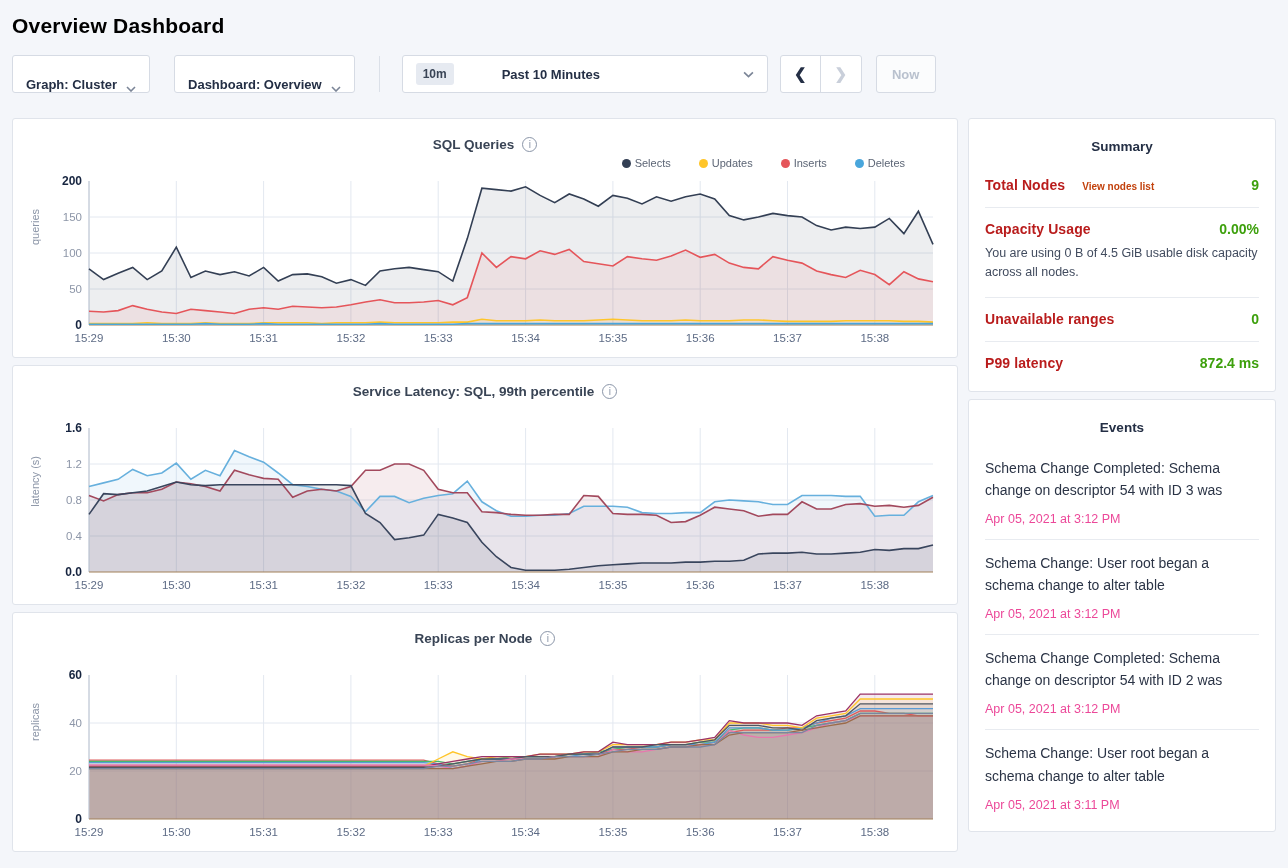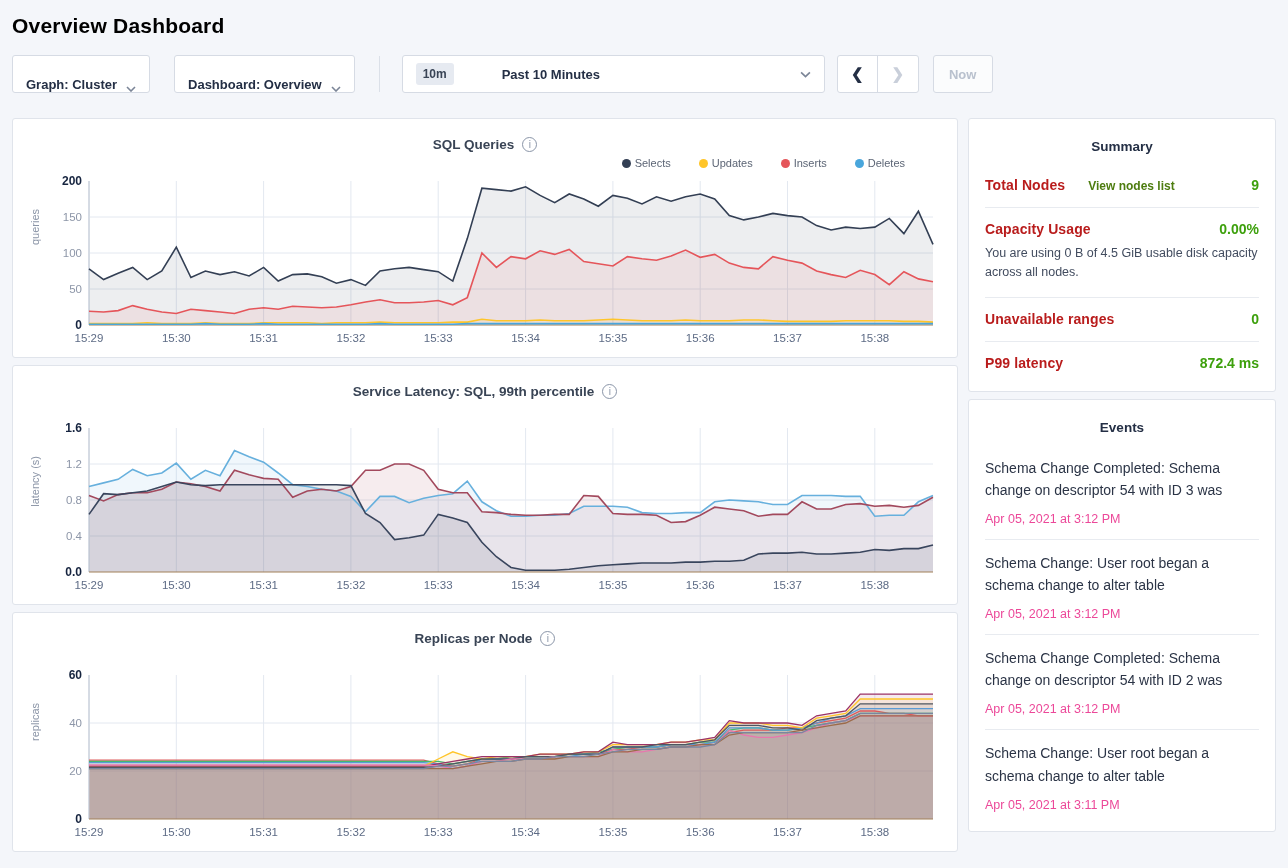--- a/index.html
+++ b/index.html
@@ -8,21 +8,21 @@
   .page { padding:0 12px; }
   .page-title { font-size:21px; font-weight:600; color:#000000; padding:14px 0 16px; letter-spacing:.2px; }
 
   
   .controls { display:flex; align-items:center; height:40px; }
   .ctl-btn { background:#fff; border:1px solid #d6dbe4; border-radius:3px; height:38px;
              display:flex; align-items:center; padding:0 13px; gap:9px; font-size:13px;
              font-weight:700; color:#242f45; cursor:pointer; }
   .gap12 { margin-right:24px;align-items:flex-end; }
   .vdivider { width:1px; height:36px; background:#dbe0e8; margin:0 22px 0 0; }
-  .timebox { width:423px; justify-content:flex-start; position:relative;gap:36px; }
+  .timebox { width:366px; justify-content:flex-start; position:relative;gap:36px; }
   .timebox .chev { margin-left:auto; }
   .badge { background:#e6eaf1; border-radius:3px; padding:4px 7px; font-size:12px; font-weight:700; color:#394455; margin-right:12px; }
   .chev svg { display:block; }
   .pager { display:flex; border:1px solid #d6dbe4; border-radius:3px; background:#fff; height:38px; margin:0 14px 0 12px; }
   .pager .pbtn { width:40px; display:flex; align-items:center; justify-content:center; font-size:15px; font-weight:700; cursor:pointer; }
   .pager .pbtn:first-child { border-right:1px solid #d6dbe4; }
   .p-prev { color:#242f45; }
   .p-next { color:#c9cfda; }
   .now-btn { border:1px solid #d6dbe4; border-radius:3px; background:#fbfcfd; height:38px; width:60px;
              font-size:13px; font-weight:700; color:#b9c1ce; display:flex; align-items:center; justify-content:center; }
@@ -45,21 +45,21 @@
   svg text { font-family:"Liberation Sans",sans-serif; }
 
   
   .sidebar { width:308px; display:flex; flex-direction:column; gap:7px; }
   .side-card { background:#fff; border:1px solid #e0e4eb; border-radius:3px; padding:12px 16px 6px; }
   .side-title { text-align:center; font-weight:700; font-size:13.5px; color:#242f45; padding:8px 0 10px; }
   .sum-row { padding:13px 0 14px; border-bottom:1px solid #e8ebf0; }
   .sum-row:last-child { border-bottom:none; }
   .sum-main { display:flex; align-items:baseline; }
   .sum-label { font-weight:700; font-size:14px; color:#b91c1c; letter-spacing:.1px; }
-  .sum-link { color:#4d7c0f; font-weight:700; font-size:12px; margin-left:23px; cursor:pointer; text-decoration:none; }
+  .sum-link { color:#c2410c; font-weight:700; font-size:10px; margin-left:17px; cursor:pointer; text-decoration:none; }
   .sum-value { margin-left:auto; font-weight:700; font-size:14px; color:#3da00c; }
   .sum-caption { font-size:12.5px; color:#424c5f; margin-top:7px; line-height:1.55; }
   .event-item { padding:12px 0 13px; border-bottom:1px solid #e8ebf0; }
   .event-item:last-child { border-bottom:none; }
   .event-text { font-size:14px; color:#2b3446; line-height:1.58; }
   .event-time { font-size:12.5px; color:#ec4899; margin-top:11px; }
 </style>
 </head>
 <body>
 

